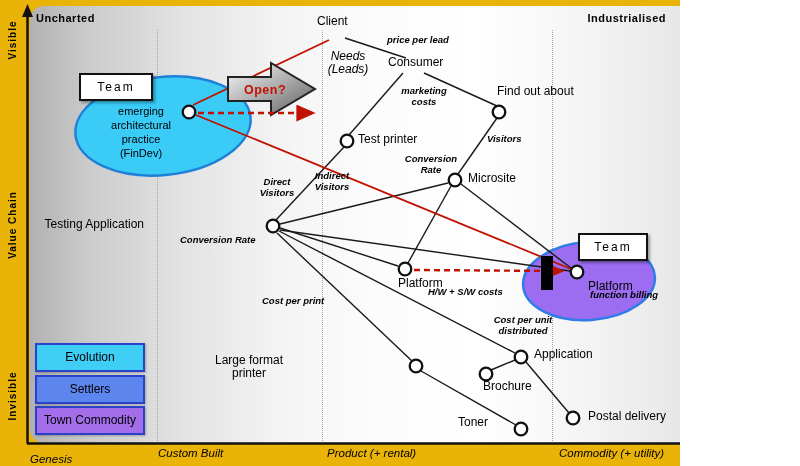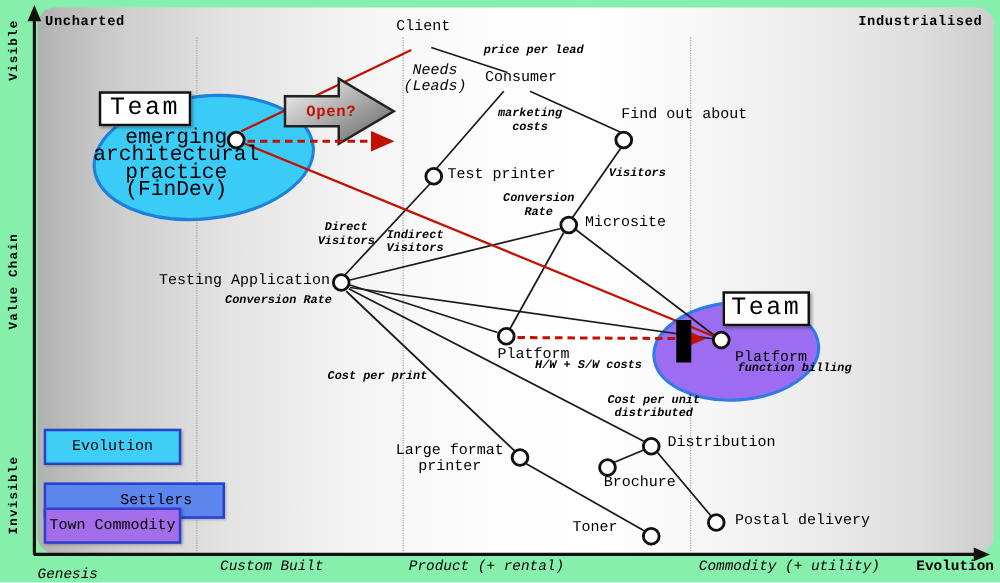--- a/index.html
+++ b/index.html
@@ -1,35 +1,35 @@
 <!DOCTYPE html>
 <html><head>
 <meta charset="utf-8">
 <style>
   html,body{margin:0;padding:0;background:#ffffff;}
-  .canvas{position:relative;width:800px;height:466px;background:#86efac;overflow:hidden;
-          font-family:Liberation Mono, monospace;color:#000;}
+  .canvas{position:relative;width:680px;height:466px;background:#eab308;overflow:hidden;
+          font-family:Liberation Sans, sans-serif;color:#000;}
   .map-bg{position:absolute;left:30px;top:6px;width:765px;height:437px;border-radius:14px;
           background:linear-gradient(90deg,#b1b1b1 0%,#cccccc 8%,#e3e3e3 20%,#f4f4f4 33%,
           #fcfcfc 45%,#ffffff 58%,#f8f8f8 68%,#ededed 80%,#dedede 92%,#cdcdcd 100%);}
   .sep{position:absolute;top:30px;height:411px;width:0;border-left:1px dotted #999;opacity:.85;}
   svg.layer{position:absolute;left:0;top:0;}
   .lbl{position:absolute;white-space:pre;line-height:12px;}
   .nlabel{font-size:12px;line-height:13px;}
   .clabel{font-size:9.5px;font-weight:bold;font-style:italic;line-height:11px;}
   .ilabel{font-size:12px;font-style:italic;line-height:13px;}
-  .bloblabel{font-size:17px;line-height:14px;text-align:center;}
+  .bloblabel{font-size:11px;line-height:14px;text-align:center;}
   .tcenter{text-align:center;}
   .corner{position:absolute;font-size:11px;font-weight:bold;letter-spacing:.5px;}
   .vlabel{position:absolute;font-size:10px;font-weight:bold;letter-spacing:1px;white-space:nowrap;
           transform:translate(-50%,-50%) rotate(-90deg);}
   .stage{position:absolute;font-size:11.5px;font-style:italic;white-space:pre;}
   .evol{position:absolute;font-size:11.5px;font-weight:bold;}
   .team{position:absolute;background:#fff;border:2px solid #111;text-align:center;
-        font-size:20px;letter-spacing:2px;box-shadow:1.5px 1.5px 2.5px rgba(0,0,0,.35);}
+        font-size:12px;letter-spacing:2px;box-shadow:1.5px 1.5px 2.5px rgba(0,0,0,.35);}
   .lg{position:absolute;left:35px;width:106px;height:25px;text-align:center;font-size:12px;
       line-height:24px;box-shadow:1px 1px 2px rgba(0,0,0,.25);}
   .openlbl{position:absolute;font-size:12.5px;font-weight:bold;color:#C11100;letter-spacing:.5px;}
 </style>
 </head>
 <body>
 
 <div class="canvas">
   <div class="map-bg"></div>
 
@@ -116,54 +116,54 @@
       <div class="lbl nlabel" style="top: 56px; left: 388px;">Consumer</div>
       <div class="lbl nlabel" style="top: 133px; left: 358px; text-align: right;">Test printer</div>
       <div class="lbl nlabel" style="top: 85px; left: 497px;">Find out about</div>
       <div class="lbl nlabel" style="top: 172px; left: 468px;">Microsite</div>
       <div class="lbl nlabel" style="top: 218px; right: 536px;">Testing Application</div>
       <div class="lbl nlabel" style="top: 277px; left: 398px;">Platform</div>
       <div class="lbl nlabel" style="top: 280px; left: 588px;">Platform</div>
       <div class="lbl nlabel tcenter" style="top: 354px; right: 397px;">Large format
 printer</div>
       <div class="lbl nlabel" style="top: 380px; left: 483px;">Brochure</div>
-      <div class="lbl nlabel" style="top: 348px; left: 534px;">Distribution</div>
+      <div class="lbl nlabel" style="top: 348px; left: 534px;">Application</div>
       <div class="lbl nlabel" style="top: 416px; left: 458px;">Toner</div>
       <div class="lbl nlabel" style="top: 410px; left: 588px;">Postal delivery</div>
       <div class="lbl clabel" style="top: 34px; left: 387px;">price per lead</div>
       <div class="lbl ilabel tcenter" style="top: 50px; left: 348px; transform: translateX(-50%);">Needs
 (Leads)</div>
       <div class="lbl clabel tcenter" style="top: 85px; left: 424px; transform: translateX(-50%);">marketing
 costs</div>
       <div class="lbl clabel" style="top: 133px; left: 487px;">Visitors</div>
       <div class="lbl clabel tcenter" style="top: 153px; left: 431px; transform: translateX(-50%);">Conversion
 Rate</div>
       <div class="lbl clabel tcenter" style="top: 176px; left: 277px; transform: translateX(-50%);">Direct
 Visitors</div>
-      <div class="lbl clabel tcenter" style="top: 182px; left: 332px; transform: translateX(-50%);">Indirect
+      <div class="lbl clabel tcenter" style="top: 170px; left: 332px; transform: translateX(-50%);">Indirect
 Visitors</div>
       <div class="lbl clabel" style="top: 234px; left: 180px;">Conversion Rate</div>
       <div class="lbl clabel" style="top: 295px; left: 262px;">Cost per print</div>
       <div class="lbl clabel" style="top: 286px; left: 428px;">H/W + S/W costs</div>
       <div class="lbl clabel tcenter" style="top: 314px; left: 523px; transform: translateX(-50%);">Cost per unit
 distributed</div>
       <div class="lbl clabel" style="top: 289px; left: 590px;">function billing</div>
       <div class="lbl bloblabel" style="top: 104px; left: 141px; transform: translateX(-50%);">emerging
 architectural
 practice
 (FinDev)</div>
     </div>
   <div id="stages">
       <div class="stage" style="left: 30px; top: 453px;">Genesis</div>
-      <div class="stage" style="left: 176px; top: 447px;">Custom Built</div>
+      <div class="stage" style="left: 158px; top: 447px;">Custom Built</div>
       <div class="stage" style="left: 327px; top: 447px;">Product (+ rental)</div>
       <div class="stage" style="left: 559px; top: 447px;">Commodity (+ utility)</div>
     </div>
   <div id="teams">
       <div class="team" style="left: 79px; top: 73px; width: 70px; height: 24px; line-height: 24px;">Team</div>
       <div class="team" style="left: 578px; top: 233px; width: 66px; height: 24px; line-height: 24px;">Team</div>
     </div>
   <div id="legend">
       <div class="lg" style="top: 343px; background: rgb(63, 206, 246); border: 2px solid rgb(42, 65, 204);">Evolution</div>
-      <div class="lg" style="top: 386px; background: rgb(92, 133, 237); border: 2px solid rgb(42, 65, 204); padding-left: 35px;">Settlers</div>
+      <div class="lg" style="top: 375px; background: rgb(92, 133, 237); border: 2px solid rgb(42, 65, 204);">Settlers</div>
       <div class="lg" style="top: 406px; background: rgb(164, 109, 233); border: 2px solid rgb(42, 65, 204);">Town Commodity</div>
     </div>
 </div>
 
 </body></html>

